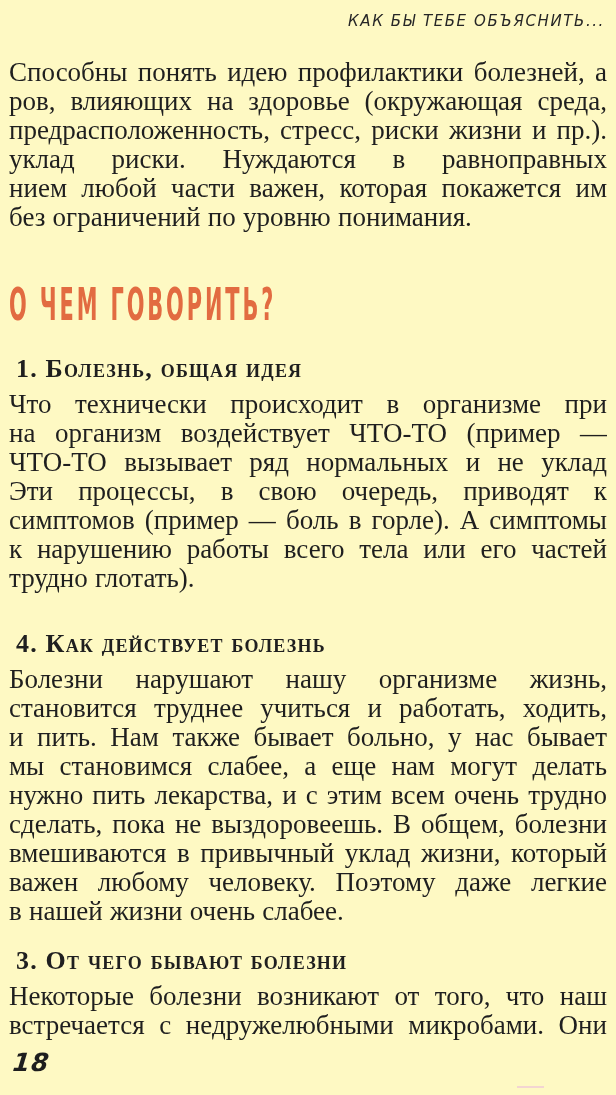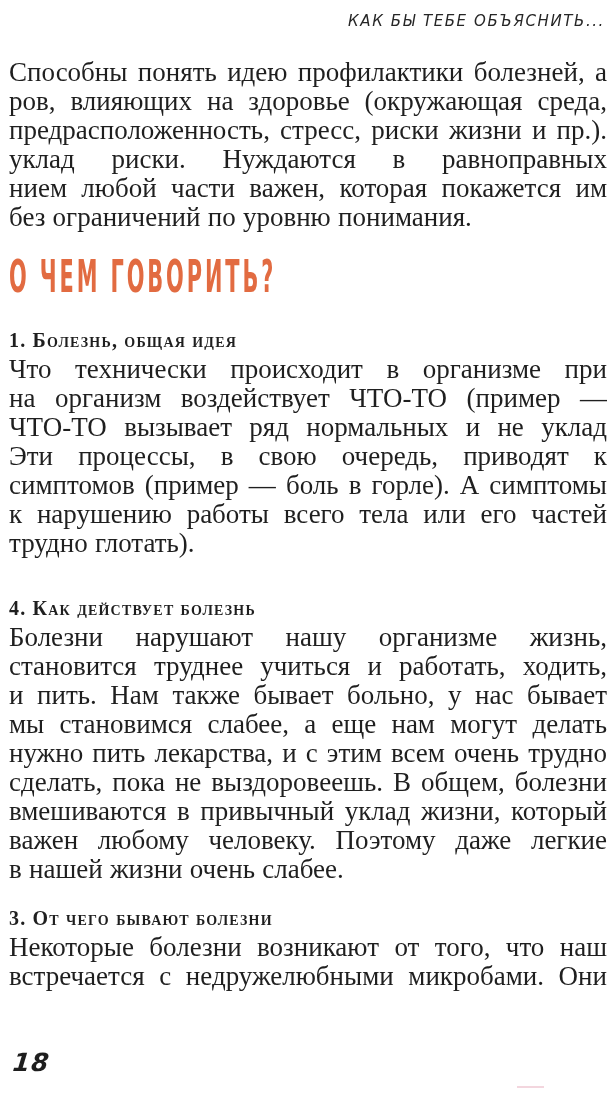--- a/index.html
+++ b/index.html
@@ -1,21 +1,21 @@
 <!DOCTYPE html>
 <html><head>
 <meta charset="utf-8">
 <style>
   html, body { margin: 0; padding: 0; background: #e9e9e9; }
   .page {
     position: relative;
     width: 616px;
     height: 1095px;
     margin: 0 auto;
-    background: #ffffff;
+    background: #fef9c3;
     overflow: hidden;
     font-family: "Liberation Serif", serif;
     color: #1f1f1f;
     box-sizing: border-box;
     padding: 0 9px;
   }
   .running-header {
     margin-top: 12px;
     height: 22px;
     text-align: right;
@@ -32,40 +32,40 @@
     font-size: 27px;
     line-height: 29px;
     height: 29px;
     overflow: hidden;
     text-align: justify;
     text-align-last: justify;
     word-spacing: 0.5px;
   }
   .tline-last { text-align-last: left; font-family: Liberation Serif, serif; }
   .main-heading {
-    margin: 16px 0 0 0;
+    margin: 44px 0 0 0;
     height: 58px;
     font-weight: normal;
   }
   .mh-inner {
     display: inline-block;
     font-family: "DejaVu Sans", sans-serif;
     font-size: 29px;
     font-weight: bold;
     letter-spacing: 4px;
     white-space: nowrap;
     transform: scaleY(1.55) scaleX(0.72);
     transform-origin: left top;
     line-height: 36px;
   }
   .section { margin-top: 20px; }
   .section.gap-lg { margin-top: 36px; }
   .section-heading {
-    margin: 0;
-    font-size: 20px;
+    margin: 7px;
+    font-size: 26px;
     line-height: 29px;
     font-weight: bold;
     font-variant: small-caps;
     letter-spacing: 1.2px;
     color: #1f1f1f;
   }
   .page-number {
     position: absolute;
     left: 13px;
     top: 1048px;

